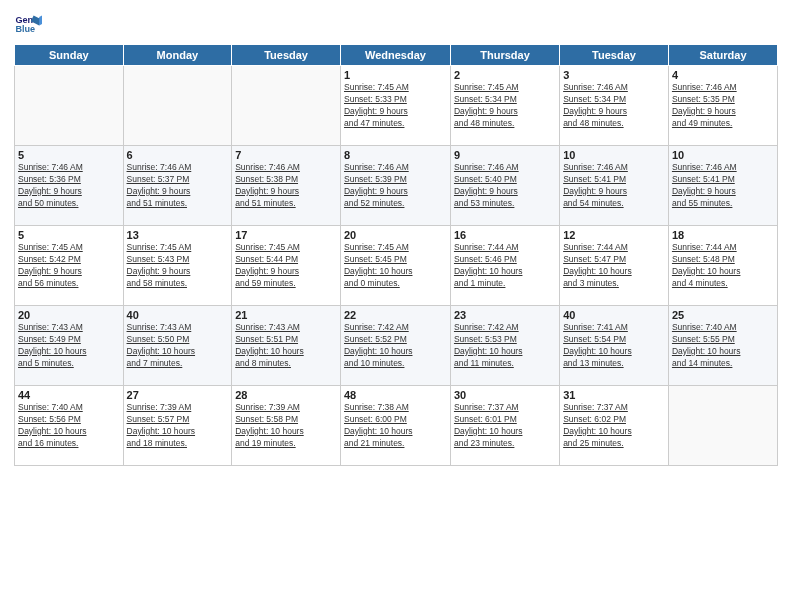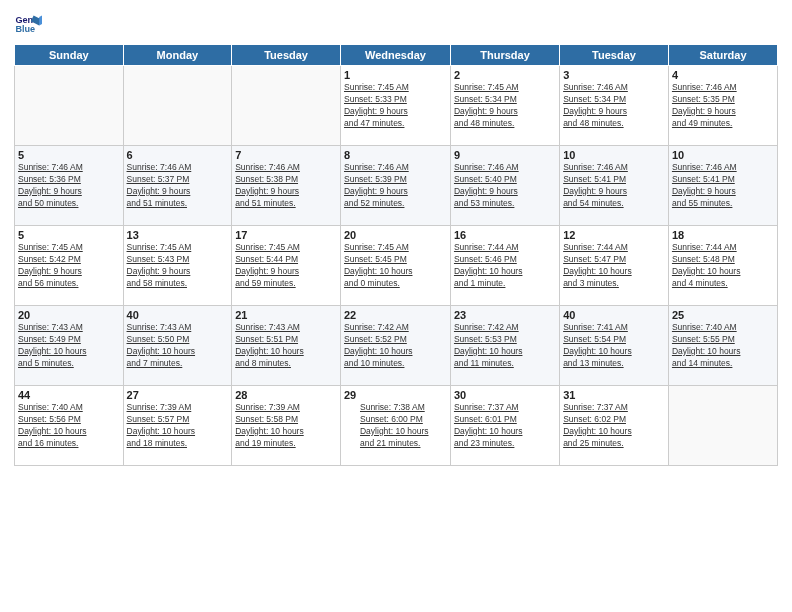--- a/index.html
+++ b/index.html
@@ -324,22 +324,22 @@
 and 18 minutes.</div>
           </td>
           <td>
             <span class="day-number">28</span>
             <div class="day-info" style="white-space: pre-line;">Sunrise: 7:39 AM
 Sunset: 5:58 PM
 Daylight: 10 hours
 and 19 minutes.</div>
           </td>
           <td>
-            <span class="day-number">29</span>
-            <div class="day-info" style="white-space: pre-line; margin-left: 16px;">Sunrise: 7:38 AM
+            <span class="day-number">48</span>
+            <div class="day-info" style="white-space: pre-line;">Sunrise: 7:38 AM
 Sunset: 6:00 PM
 Daylight: 10 hours
 and 21 minutes.</div>
           </td>
           <td>
             <span class="day-number">30</span>
             <div class="day-info" style="white-space: pre-line;">Sunrise: 7:37 AM
 Sunset: 6:01 PM
 Daylight: 10 hours
 and 23 minutes.</div>

